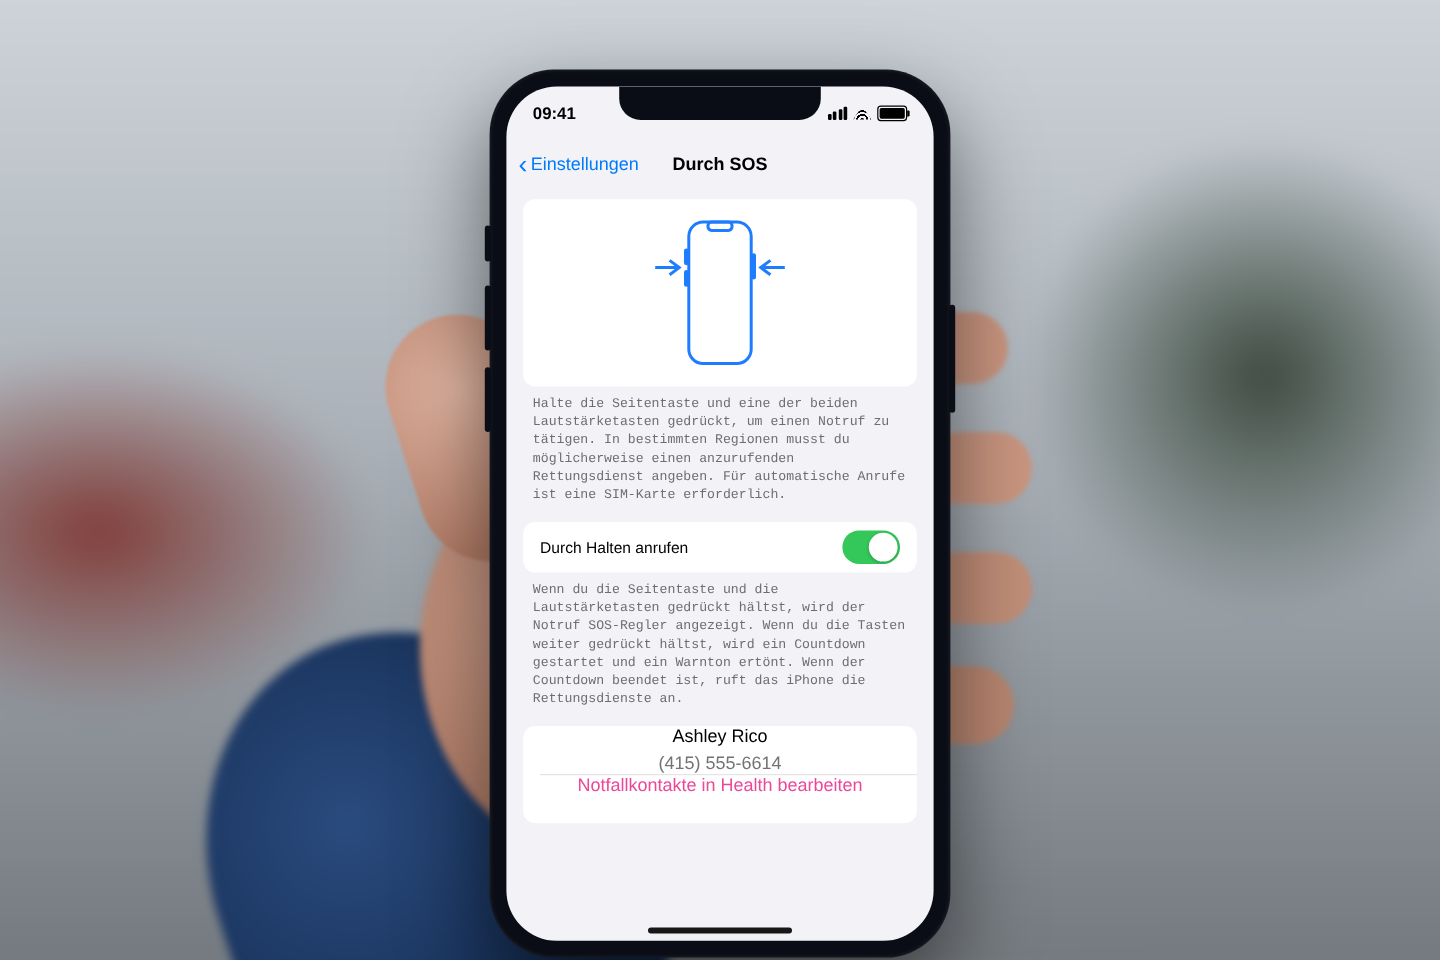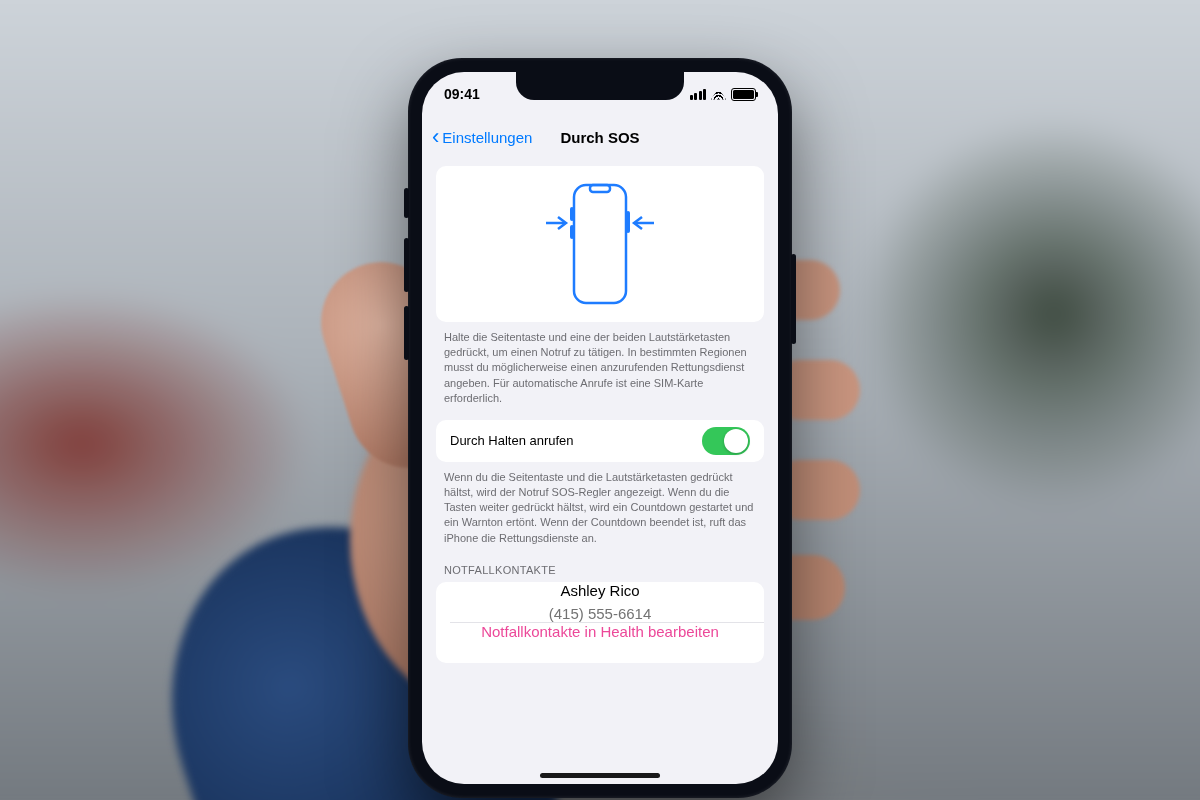--- a/index.html
+++ b/index.html
@@ -53,21 +53,21 @@
   
   .nav{position:absolute;top:44px;left:0;right:0;height:42px;display:flex;align-items:center;z-index:3;}
   .back{display:flex;align-items:center;gap:3px;color:#007aff;font-size:15px;padding-left:10px;cursor:pointer;}
   .chev{font-size:22px;font-weight:300;line-height:1;}
   .title{position:absolute;left:0;right:0;text-align:center;font-size:15px;font-weight:600;pointer-events:none;}
 
   
   .content{position:absolute;top:86px;left:0;right:0;bottom:0;overflow:hidden;padding:0 14px;}
   .hero{background:#fff;border-radius:10px;height:156px;display:flex;align-items:center;justify-content:center;margin-top:8px;}
   .hero svg{width:120px;height:130px;}
-  .footer-text{font-size:11px;line-height:1.38;color:#6d6d72;padding:8px 8px 14px;}
+  .footer-text{font-size:11px;line-height:1.38;color:#6d6d72;padding:8px 8px 14px;font-family:Liberation Mono, monospace;}
   .row{background:#fff;border-radius:10px;height:42px;display:flex;align-items:center;justify-content:space-between;padding:0 14px;font-size:13px;}
   .toggle{width:48px;height:28px;border-radius:14px;background:#34c759;position:relative;cursor:pointer;}
   .toggle::after{content:"";position:absolute;right:2px;top:2px;width:24px;height:24px;border-radius:50%;background:#fff;box-shadow:0 1px 3px rgba(0,0,0,.25);}
   .section-header{font-size:11px;color:#6d6d72;padding:4px 8px 6px;letter-spacing:.3px;}
   .group{background:#fff;border-radius:10px;}
   .group .grow{height:40px;display:flex;align-items:center;justify-content:space-between;padding:0 14px;font-size:15px;flex-direction:column;}
   .group .sep{height:1px;background:#e3e3e8;margin-left:14px;}
   .phone-num{color:#737373;}
   .link{color:#ec4899;}
 </style>
@@ -132,21 +132,20 @@
       </div>
       <div class="footer-text">Halte die Seitentaste und eine der beiden Lautstärketasten gedrückt, um einen Notruf zu tätigen. In bestimmten Regionen musst du möglicherweise einen anzurufenden Rettungsdienst angeben. Für automatische Anrufe ist eine SIM-Karte erforderlich.</div>
 
       <div class="row">
         <span>Durch Halten anrufen</span>
         <div class="toggle"></div>
       </div>
       <div class="footer-text">Wenn du die Seitentaste und die Lautstärketasten gedrückt hältst, wird der Notruf SOS-Regler angezeigt. Wenn du die Tasten weiter gedrückt hältst, wird ein Countdown gestartet und ein Warnton ertönt. Wenn der Countdown beendet ist, ruft das iPhone die Rettungsdienste an.</div>
 
 
-      <div class="section-header">NOTFALLKONTAKTE</div>
       <div class="group">
         <div class="grow">
           <span>Ashley Rico</span>
           <span class="phone-num">(415) 555-6614</span>
         </div>
         <div class="sep"></div>
         <div class="grow">
           <span class="link">Notfallkontakte in Health bearbeiten</span>
         </div>
       </div>

